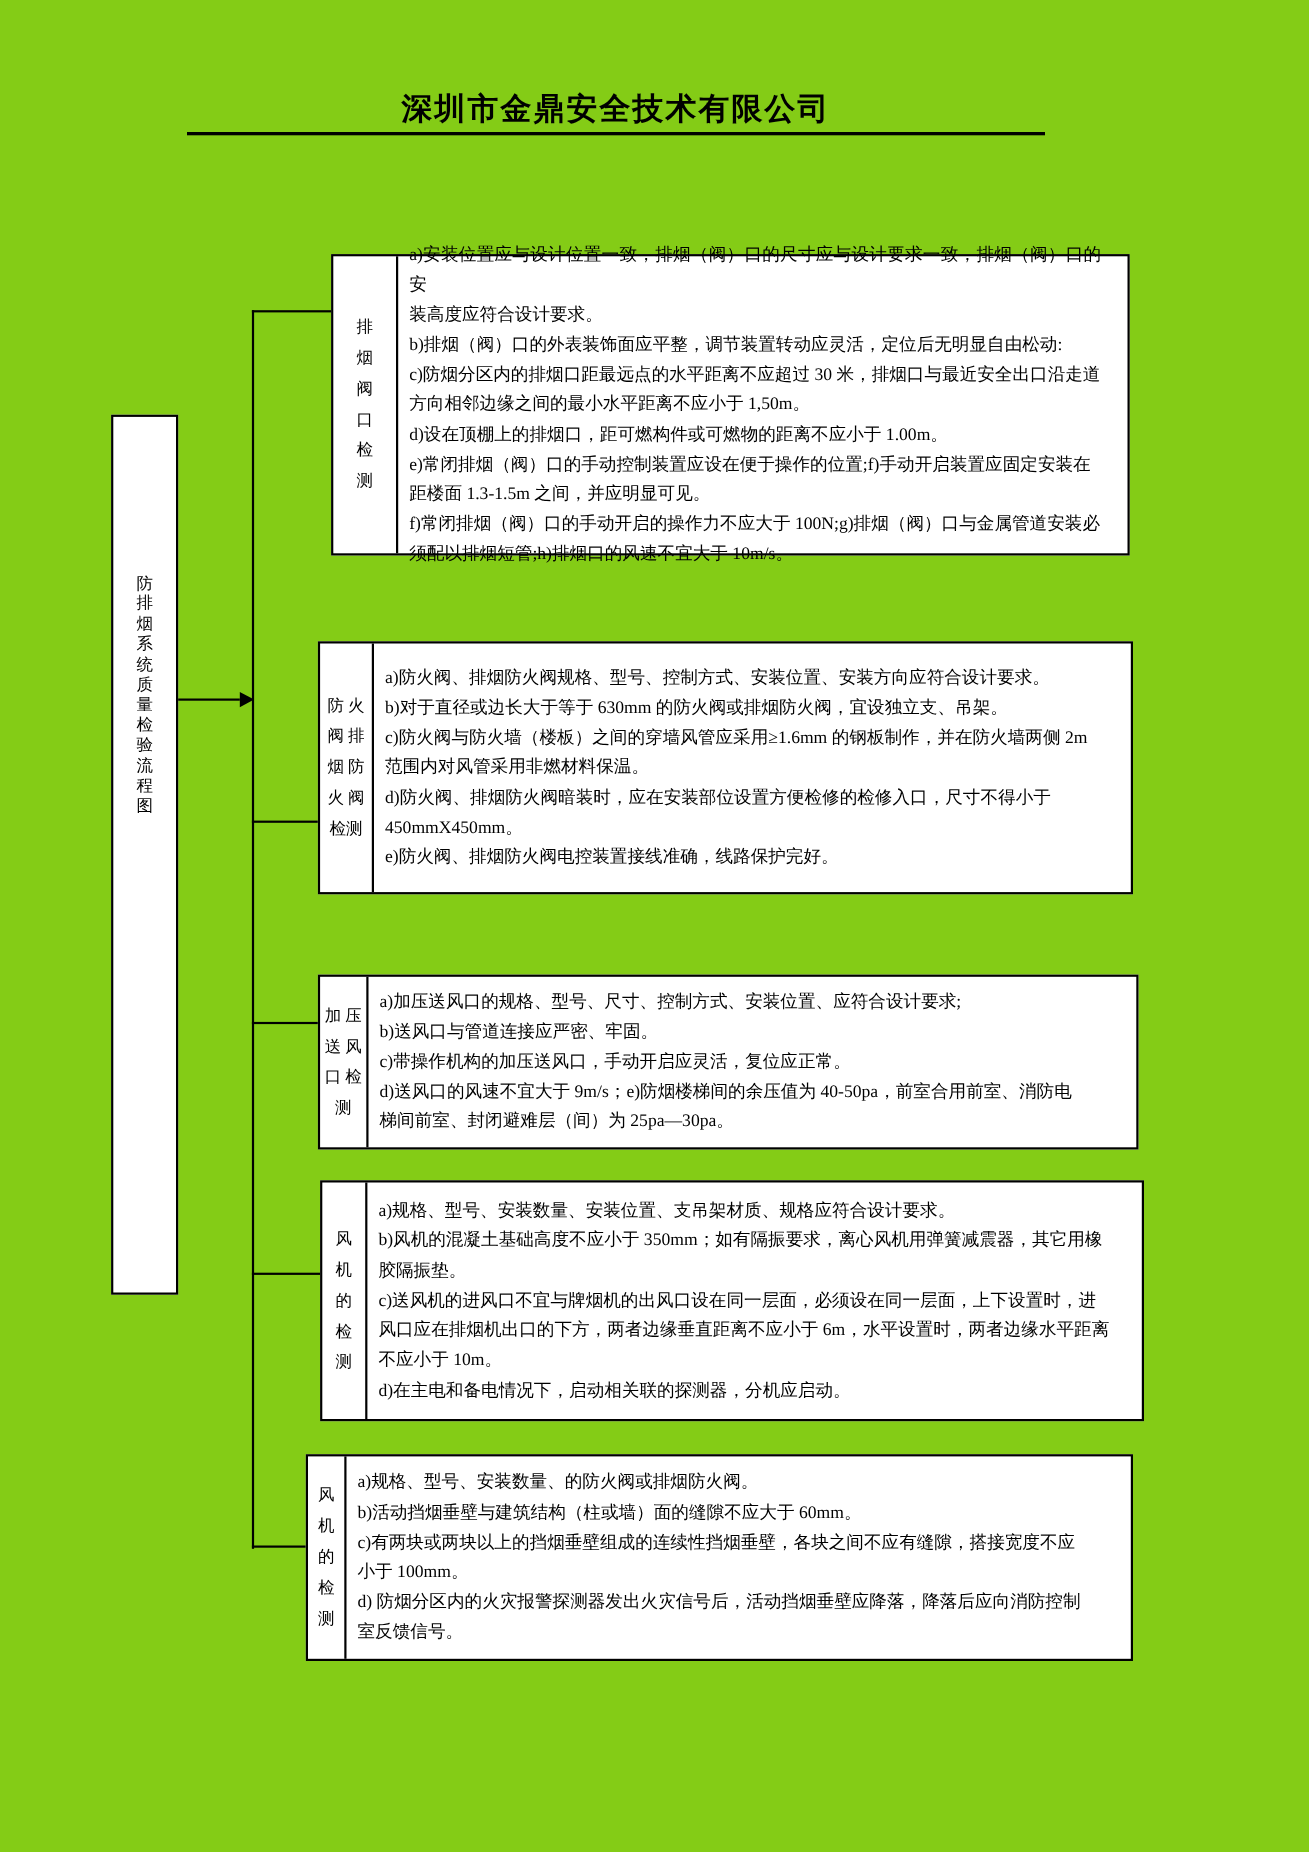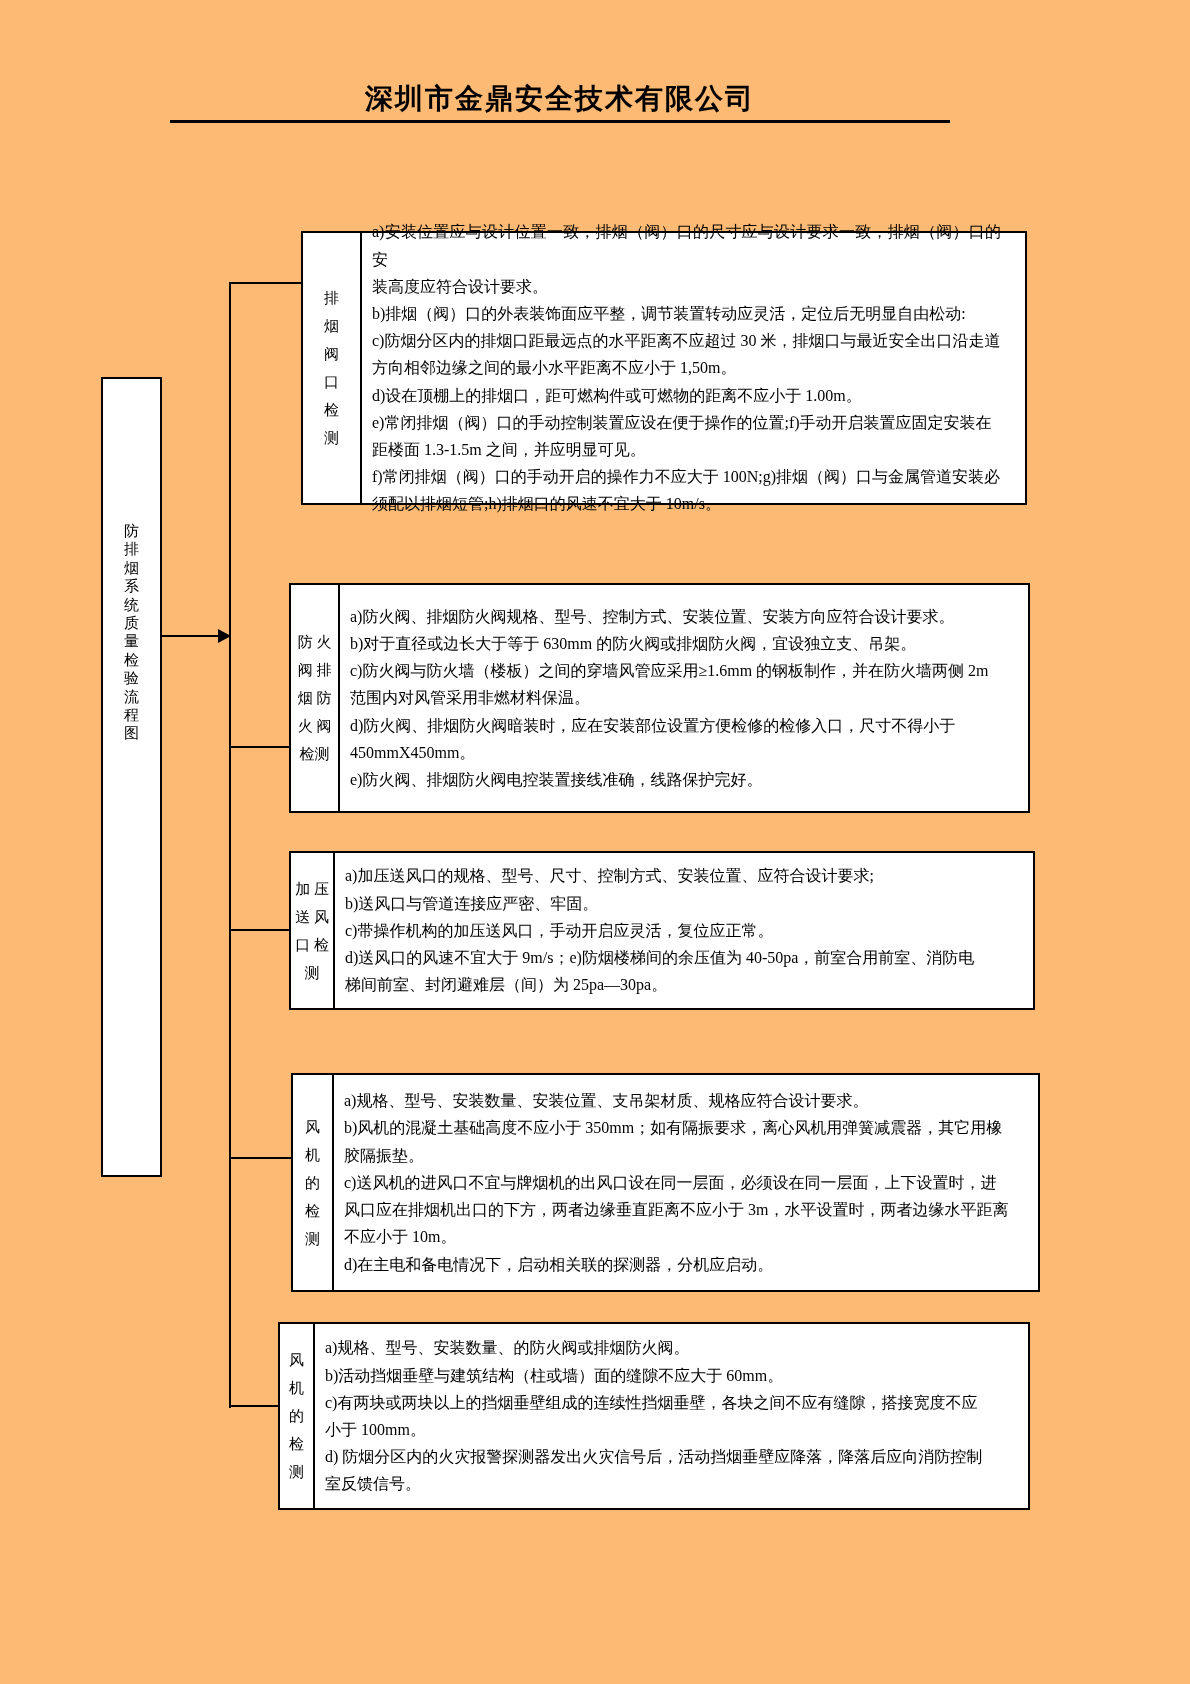--- a/index.html
+++ b/index.html
@@ -1,21 +1,21 @@
 <!DOCTYPE html>
 <html><head>
 <meta charset="utf-8">
 <style>
   html,body{margin:0;padding:0;background:#ffffff;}
   body{
     width:1190px;height:1684px;position:relative;
     font-family:"Liberation Serif","DejaVu Serif",serif;
     color:#000;
   }
-  .page{position:absolute;inset:0;background:#fdba74;}
+  .page{position:absolute;inset:0;background:#84cc16;}
 
   
   .title{
     position:absolute;top:80px;left:170px;width:780px;
     text-align:center;font-size:28px;font-weight:bold;letter-spacing:2px;
     white-space:nowrap;
   }
   .title-rule{position:absolute;top:120px;left:170px;width:780px;height:3px;background:#000;}
 
   
@@ -56,21 +56,21 @@
   .row-content{
     flex:1 1 auto;display:flex;align-items:center;
     padding:2px 24px 2px 10px;white-space:pre-line;
     font-size:16px;line-height:27.2px;box-sizing:border-box;
     text-align:justify;
   }
   .r1{left:301px;top:231px;width:726px;height:274px;}
   .r1 .row-label{width:59px;}
   .r2{left:289px;top:583px;width:741px;height:230px;}
   .r2 .row-label{width:49px;}
-  .r3{left:289px;top:851px;width:746px;height:159px;}
+  .r3{left:289px;top:886px;width:746px;height:159px;}
   .r3 .row-label{width:44px;}
   .r4{left:291px;top:1073px;width:749px;height:219px;}
   .r4 .row-label{width:41px;}
   .r5{left:278px;top:1322px;width:752px;height:188px;}
   .r5 .row-label{width:35px;}
 </style>
 </head>
 <body>
 
 <div class="page">
@@ -154,21 +154,21 @@
     <div class="row r4">
       <div class="row-label">风
 机
 的
 检
 测</div>
       <div class="row-content">a)规格、型号、安装数量、安装位置、支吊架材质、规格应符合设计要求。
 b)风机的混凝土基础高度不应小于 350mm；如有隔振要求，离心风机用弹簧减震器，其它用橡
 胶隔振垫。
 c)送风机的进风口不宜与牌烟机的出风口设在同一层面，必须设在同一层面，上下设置时，进
-风口应在排烟机出口的下方，两者边缘垂直距离不应小于 3m，水平设置时，两者边缘水平距离
+风口应在排烟机出口的下方，两者边缘垂直距离不应小于 6m，水平设置时，两者边缘水平距离
 不应小于 10m。
 d)在主电和备电情况下，启动相关联的探测器，分机应启动。</div>
     </div>
 
     <div class="row r5">
       <div class="row-label">风
 机
 的
 检
 测</div>

